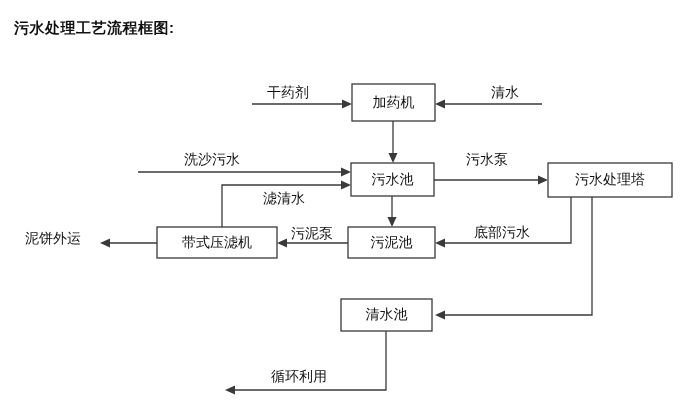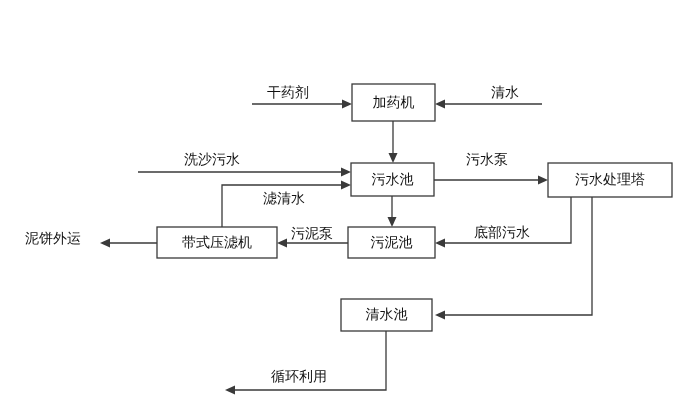--- a/index.html
+++ b/index.html
@@ -65,20 +65,21 @@
   .arrow-head {
     fill: #3a3a3a;
     stroke: none;
   }
 </style>
 </head>
 <body>
 
 <div id="page">
 
+  <div id="title">污水处理工艺流程框图:</div>
 
   <svg id="flow-svg" viewBox="0 0 700 420">
 
     <g>
       <line class="edge-line" x1="252" y1="104" x2="344" y2="104"></line>
       <polygon class="arrow-head" points="352,104 342,99.5 342,108.5"></polygon>
     </g>
 
     <g>
       <line class="edge-line" x1="542" y1="104" x2="443" y2="104"></line>

